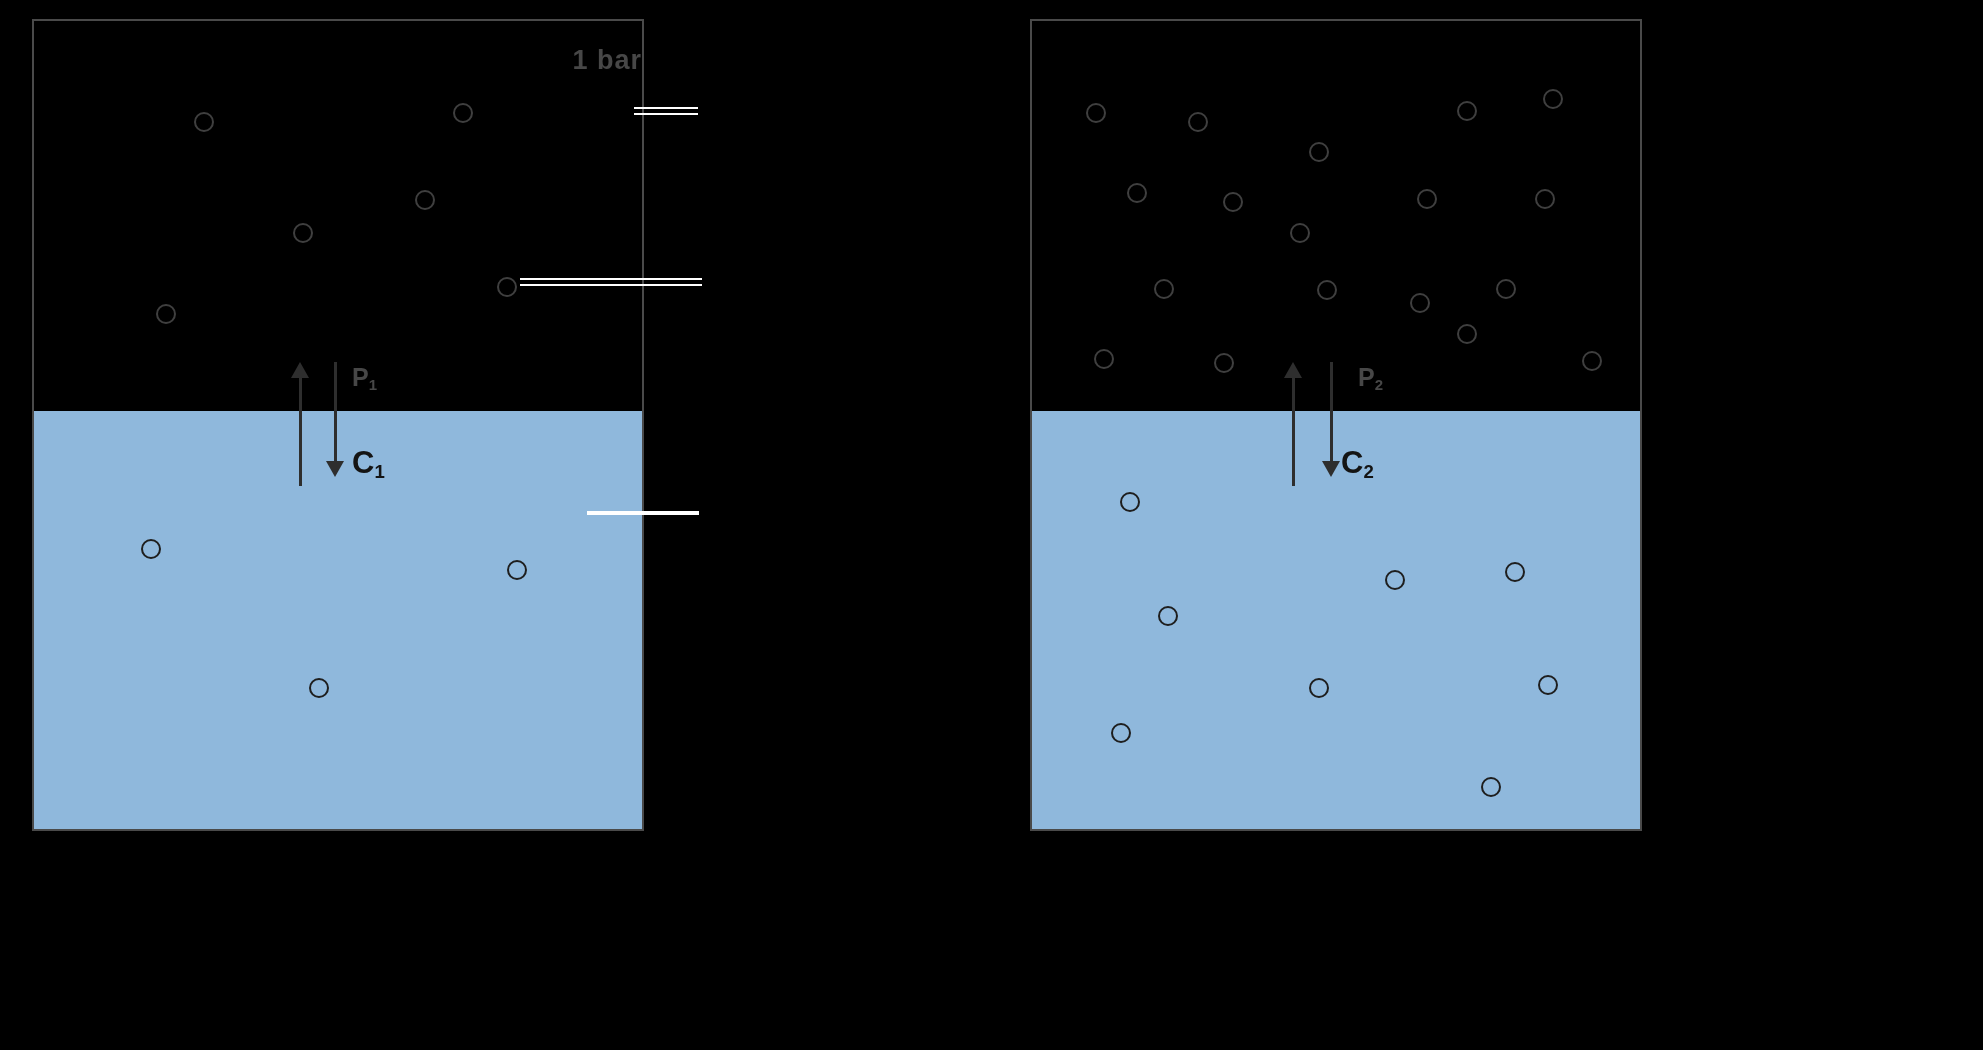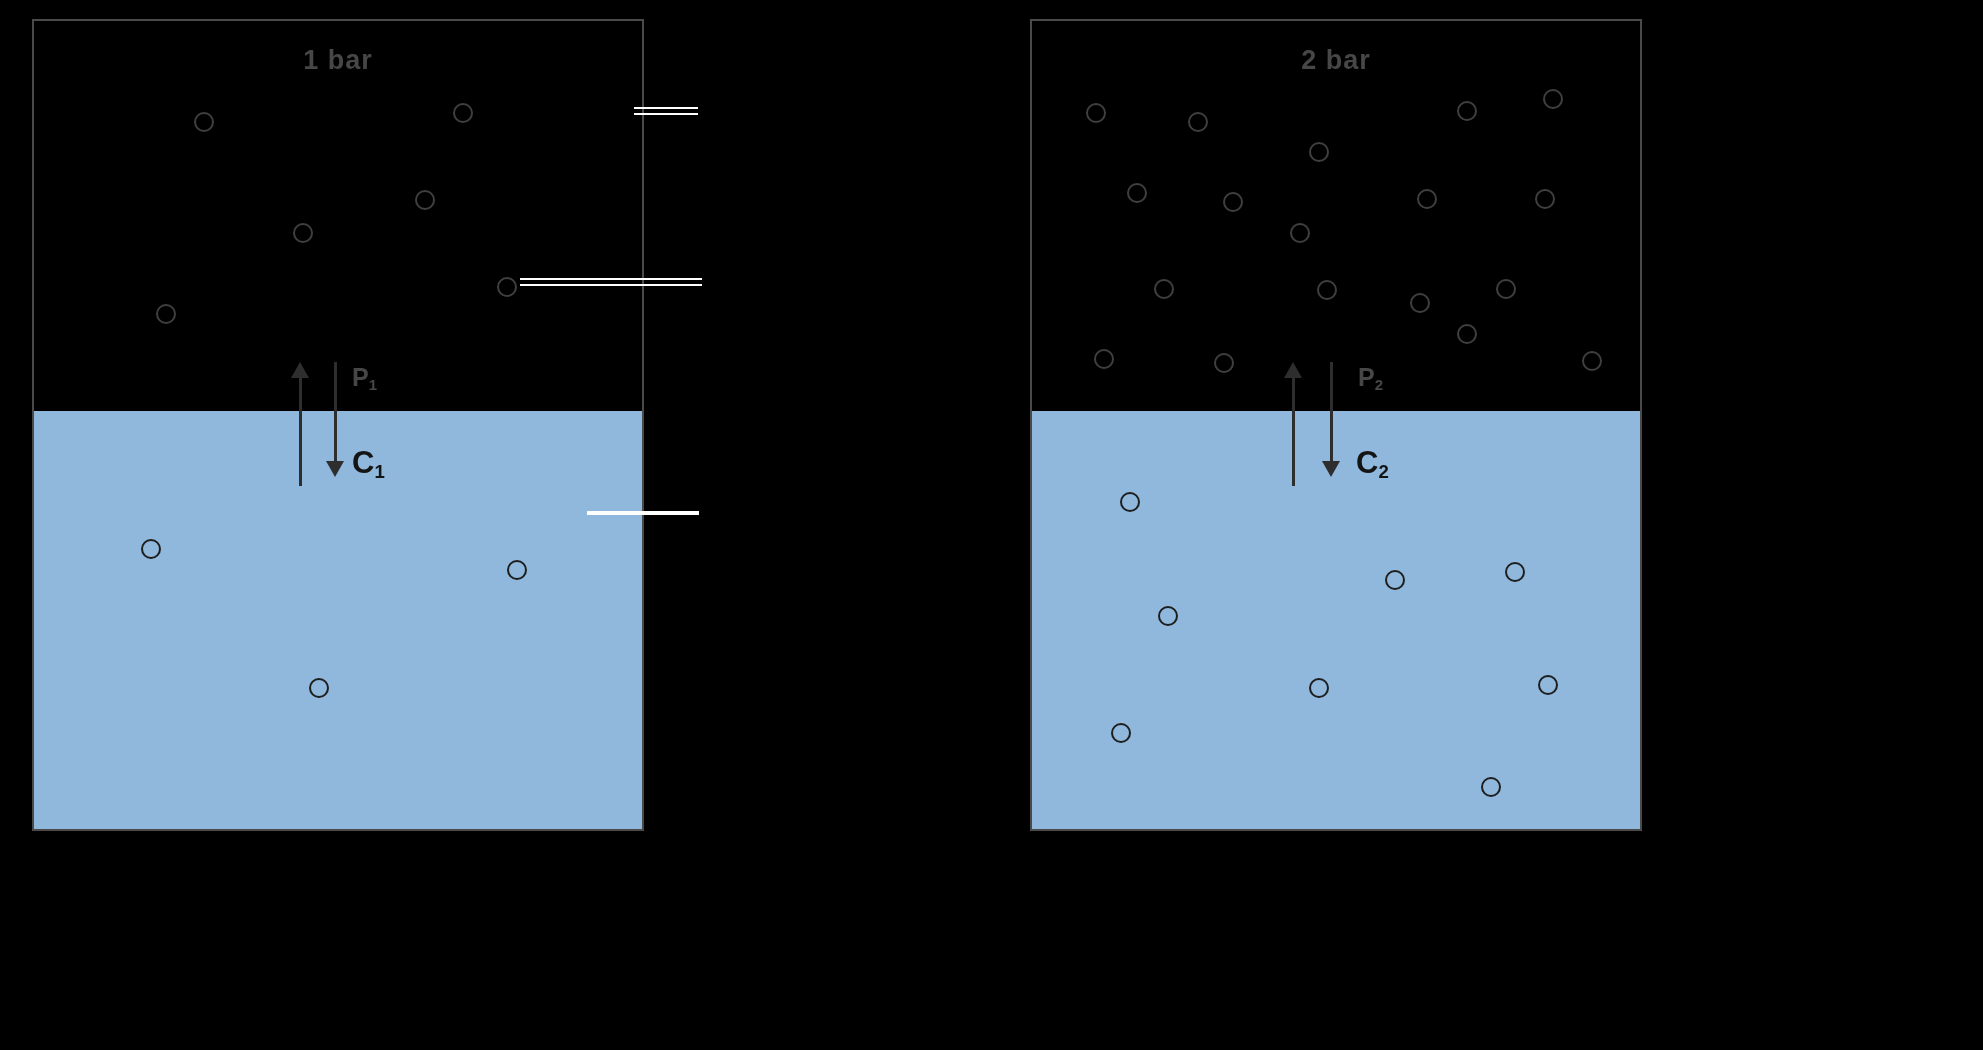--- a/index.html
+++ b/index.html
@@ -25,21 +25,21 @@
     box-sizing: border-box;
   }
   .liquid {
     position: absolute;
     left: 0; right: 0; bottom: 0; top: 390px;
     background: var(--liquid, #8fb8dc);
   }
   .pressure-title {
     position: absolute;
     top: 24px; left: 0; right: 0;
-    text-align: center;
+    text-align: right;
     color: var(--label_gray, #474747);
     font-size: 27px;
     font-weight: bold;
     letter-spacing: 1px;
   }
   .mol-layer { position: absolute; inset: 0; pointer-events: none; }
   .molecule {
     position: absolute;
     width: 20px; height: 20px;
     border-radius: 50%;
@@ -144,21 +144,20 @@
     <div class="p-label" style="left:318px;top:342px"><span>P</span><sub>1</sub></div>
     <div class="c-label" style="left:318px;top:424px"><span>C</span><sub>1</sub></div>
   </section>
 
   <div class="leader double" style="left:634px;top:107px;width:64px"></div>
   <div class="leader double" style="left:520px;top:278px;width:182px"></div>
   <div class="leader single" style="left:587px;top:511px;width:112px"></div>
 
   <section class="vessel" style="left:1030px">
     <div class="liquid"></div>
-    <div class="pressure-title">2 bar</div>
     <div class="mol-layer" id="mol-right-gas">
         <div class="molecule gas" style="left: 54px; top: 82px;"></div>
         <div class="molecule gas" style="left: 156px; top: 91px;"></div>
         <div class="molecule gas" style="left: 425px; top: 80px;"></div>
         <div class="molecule gas" style="left: 511px; top: 68px;"></div>
         <div class="molecule gas" style="left: 277px; top: 121px;"></div>
         <div class="molecule gas" style="left: 95px; top: 162px;"></div>
         <div class="molecule gas" style="left: 191px; top: 171px;"></div>
         <div class="molecule gas" style="left: 385px; top: 168px;"></div>
         <div class="molecule gas" style="left: 503px; top: 168px;"></div>
@@ -186,17 +185,17 @@
     <div class="arrow" style="left:252px;top:341px;height:124px">
       <span class="head-up"></span>
       <span class="shaft shaft-up"></span>
     </div>
     <div class="arrow" style="left:290px;top:341px;height:115px">
       <span class="shaft shaft-down"></span>
       <span class="head-down"></span>
     </div>
 
     <div class="p-label" style="left:326px;top:342px"><span>P</span><sub>2</sub></div>
-    <div class="c-label" style="left:324px;top:424px"><span>C</span><sub>2</sub></div>
+    <div class="c-label" style="left:309px;top:424px"><span>C</span><sub>2</sub></div>
   </section>
 
 
 </div>
 
 </body></html>

